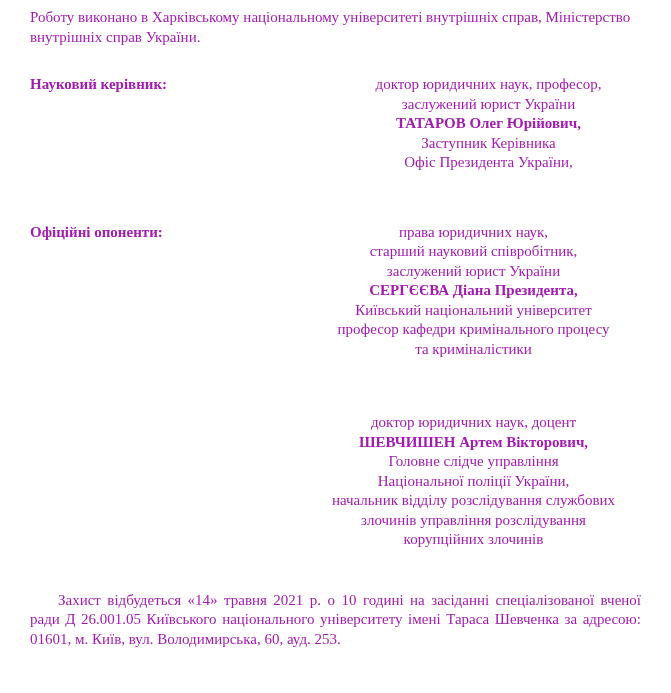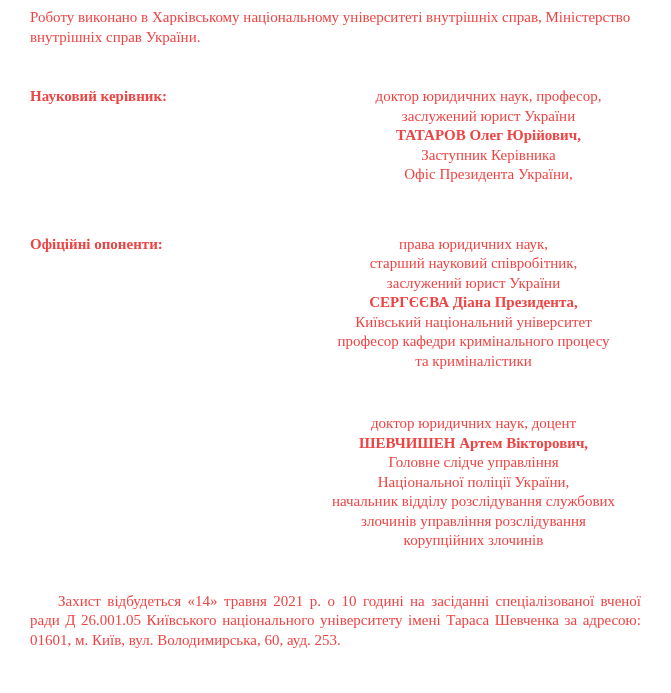--- a/index.html
+++ b/index.html
@@ -6,21 +6,21 @@
     margin: 0;
     padding: 0;
     background: #ffffff;
   }
   .page {
     position: relative;
     width: 671px;
     height: 693px;
     box-sizing: border-box;
     background: #ffffff;
-    color: #ef4444;
+    color: #a21caf;
     font-family: "Liberation Serif", "DejaVu Serif", serif;
     font-size: 15px;
     line-height: 19.5px;
     padding: 8px 30px 0 30px;
     overflow: hidden;
   }
   .intro {
     text-align: left;
     margin: 0 0 0 0;
   }
@@ -37,28 +37,28 @@
     flex: 1 1 auto;
     text-align: center;
   }
   .line {
     white-space: nowrap;
   }
   .bold {
     font-weight: bold;
   }
   .supervisor-row {
-    margin-top: 40px;
+    margin-top: 28px;
     gap: 30px;
   }
   .opponents-row {
     margin-top: 50px;
   }
   .opponent-second {
-    margin-top: 43px;
+    margin-top: 54px;
   }
   .defense {
     margin-top: 41px;
     text-align: justify;
     text-indent: 28px;
   }
 </style>
 </head>
 <body>
 

